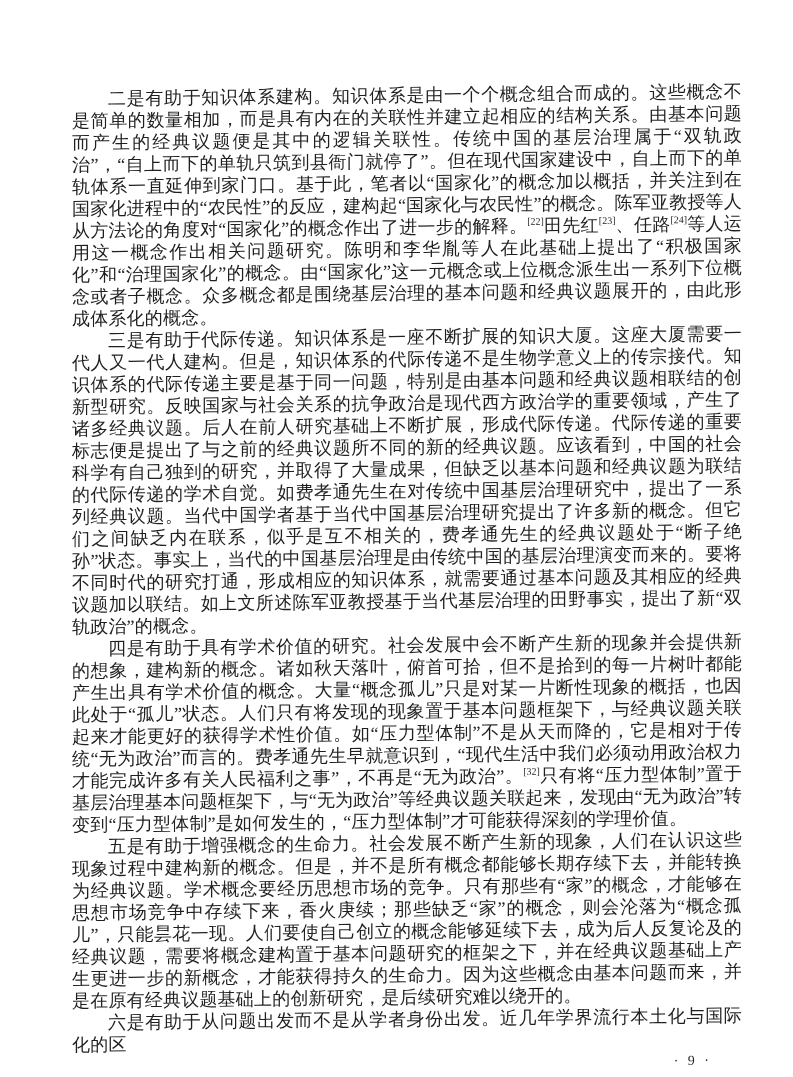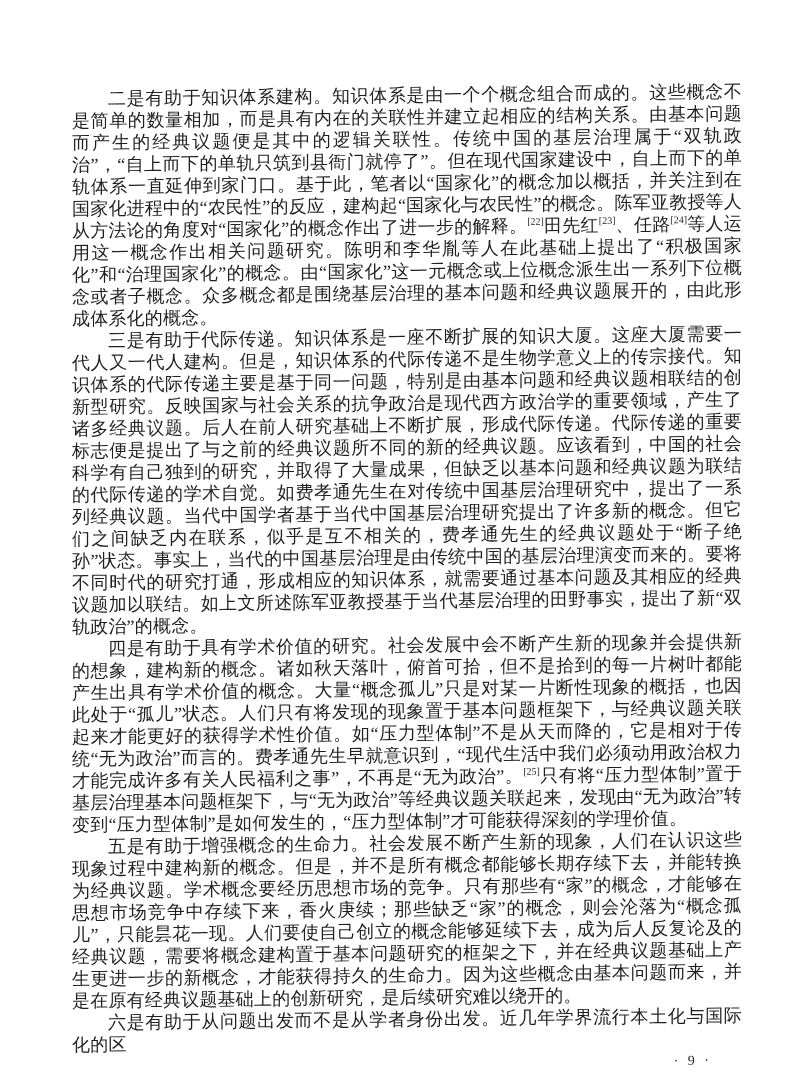--- a/index.html
+++ b/index.html
@@ -58,21 +58,21 @@
   }
 </style>
 </head>
 <body>
 
 <div class="page">
   <div class="text-block">
     <div id="paragraphs">
         <p class="para">二是有助于知识体系建构。知识体系是由一个个概念组合而成的。这些概念不是简单的数量相加，而是具有内在的关联性并建立起相应的结构关系。由基本问题而产生的经典议题便是其中的逻辑关联性。传统中国的基层治理属于“双轨政治”，“自上而下的单轨只筑到县衙门就停了”。但在现代国家建设中，自上而下的单轨体系一直延伸到家门口。基于此，笔者以“国家化”的概念加以概括，并关注到在国家化进程中的“农民性”的反应，建构起“国家化与农民性”的概念。陈军亚教授等人从方法论的角度对“国家化”的概念作出了进一步的解释。<sup class="ref">[22]</sup>田先红<sup class="ref">[23]</sup>、任路<sup class="ref">[24]</sup>等人运用这一概念作出相关问题研究。陈明和李华胤等人在此基础上提出了“积极国家化”和“治理国家化”的概念。由“国家化”这一元概念或上位概念派生出一系列下位概念或者子概念。众多概念都是围绕基层治理的基本问题和经典议题展开的，由此形成体系化的概念。</p>
         <p class="para">三是有助于代际传递。知识体系是一座不断扩展的知识大厦。这座大厦需要一代人又一代人建构。但是，知识体系的代际传递不是生物学意义上的传宗接代。知识体系的代际传递主要是基于同一问题，特别是由基本问题和经典议题相联结的创新型研究。反映国家与社会关系的抗争政治是现代西方政治学的重要领域，产生了诸多经典议题。后人在前人研究基础上不断扩展，形成代际传递。代际传递的重要标志便是提出了与之前的经典议题所不同的新的经典议题。应该看到，中国的社会科学有自己独到的研究，并取得了大量成果，但缺乏以基本问题和经典议题为联结的代际传递的学术自觉。如费孝通先生在对传统中国基层治理研究中，提出了一系列经典议题。当代中国学者基于当代中国基层治理研究提出了许多新的概念。但它们之间缺乏内在联系，似乎是互不相关的，费孝通先生的经典议题处于“断子绝孙”状态。事实上，当代的中国基层治理是由传统中国的基层治理演变而来的。要将不同时代的研究打通，形成相应的知识体系，就需要通过基本问题及其相应的经典议题加以联结。如上文所述陈军亚教授基于当代基层治理的田野事实，提出了新“双轨政治”的概念。</p>
-        <p class="para">四是有助于具有学术价值的研究。社会发展中会不断产生新的现象并会提供新的想象，建构新的概念。诸如秋天落叶，俯首可拾，但不是拾到的每一片树叶都能产生出具有学术价值的概念。大量“概念孤儿”只是对某一片断性现象的概括，也因此处于“孤儿”状态。人们只有将发现的现象置于基本问题框架下，与经典议题关联起来才能更好的获得学术性价值。如“压力型体制”不是从天而降的，它是相对于传统“无为政治”而言的。费孝通先生早就意识到，“现代生活中我们必须动用政治权力才能完成许多有关人民福利之事”，不再是“无为政治”。<sup class="ref">[25]</sup>只有将“压力型体制”置于基层治理基本问题框架下，与“无为政治”等经典议题关联起来，发现由“无为政治”转变到“压力型体制”是如何发生的，“压力型体制”才可能获得深刻的学理价值。</p>
+        <p class="para">四是有助于具有学术价值的研究。社会发展中会不断产生新的现象并会提供新的想象，建构新的概念。诸如秋天落叶，俯首可拾，但不是拾到的每一片树叶都能产生出具有学术价值的概念。大量“概念孤儿”只是对某一片断性现象的概括，也因此处于“孤儿”状态。人们只有将发现的现象置于基本问题框架下，与经典议题关联起来才能更好的获得学术性价值。如“压力型体制”不是从天而降的，它是相对于传统“无为政治”而言的。费孝通先生早就意识到，“现代生活中我们必须动用政治权力才能完成许多有关人民福利之事”，不再是“无为政治”。<sup class="ref">[32]</sup>只有将“压力型体制”置于基层治理基本问题框架下，与“无为政治”等经典议题关联起来，发现由“无为政治”转变到“压力型体制”是如何发生的，“压力型体制”才可能获得深刻的学理价值。</p>
         <p class="para">五是有助于增强概念的生命力。社会发展不断产生新的现象，人们在认识这些现象过程中建构新的概念。但是，并不是所有概念都能够长期存续下去，并能转换为经典议题。学术概念要经历思想市场的竞争。只有那些有“家”的概念，才能够在思想市场竞争中存续下来，香火庚续；那些缺乏“家”的概念，则会沦落为“概念孤儿”，只能昙花一现。人们要使自己创立的概念能够延续下去，成为后人反复论及的经典议题，需要将概念建构置于基本问题研究的框架之下，并在经典议题基础上产生更进一步的新概念，才能获得持久的生命力。因为这些概念由基本问题而来，并是在原有经典议题基础上的创新研究，是后续研究难以绕开的。</p>
         <p class="para">六是有助于从问题出发而不是从学者身份出发。近几年学界流行本土化与国际化的区</p>
       </div>
     <div class="footer-row">
       <span class="page-number">· 9 ·</span>
     </div>
   </div>
 </div>
 
 </body></html>

